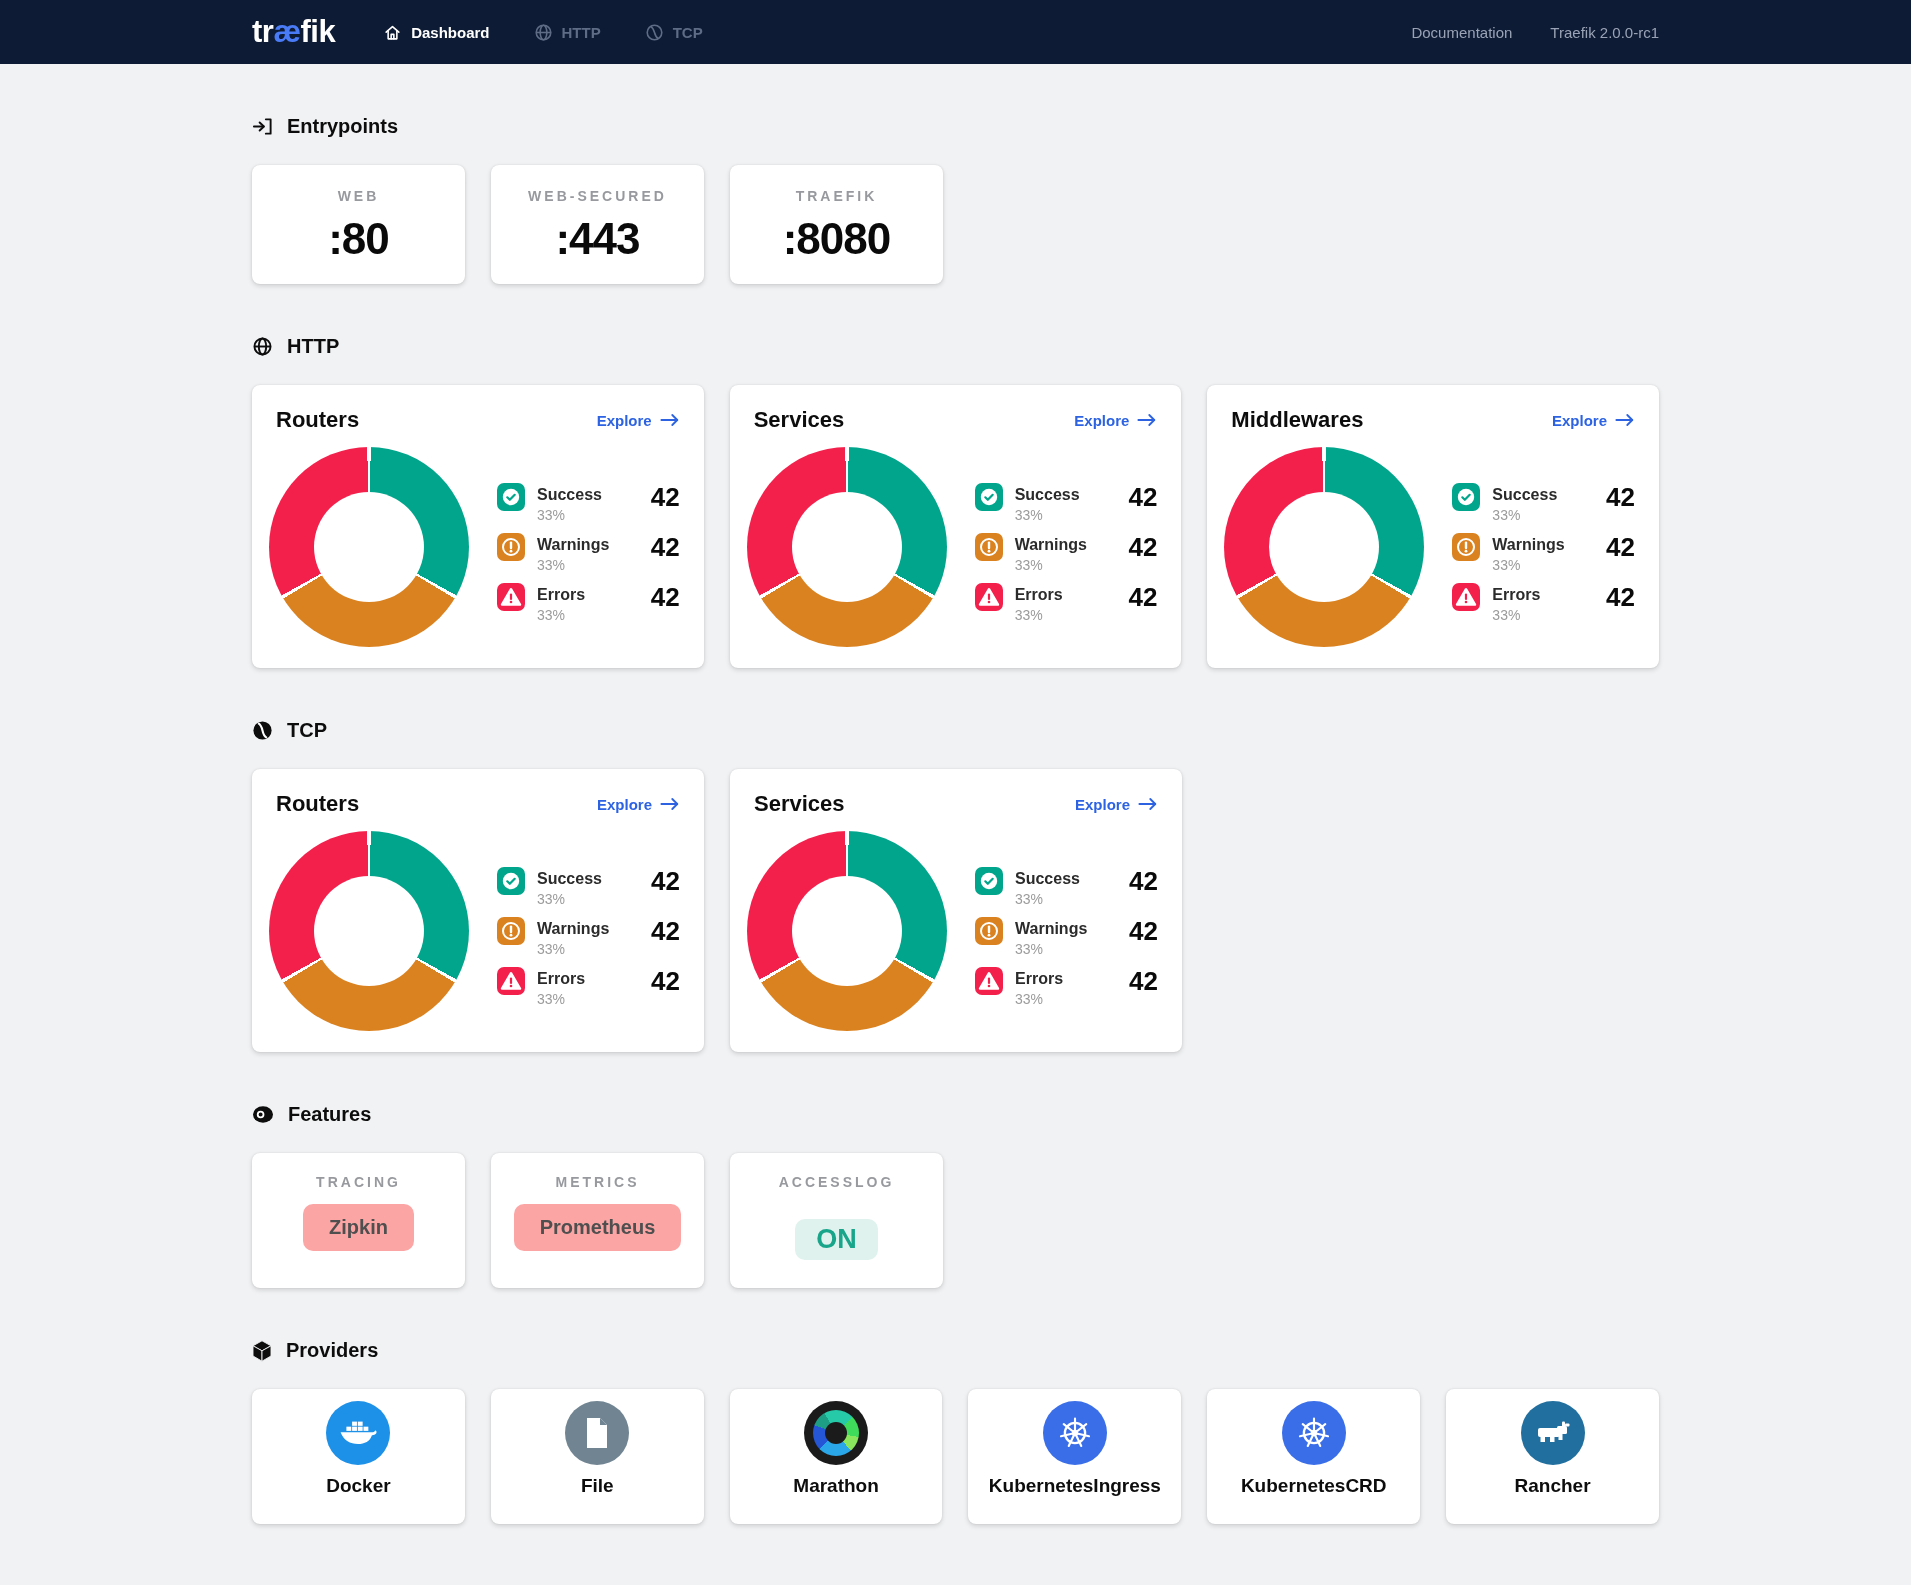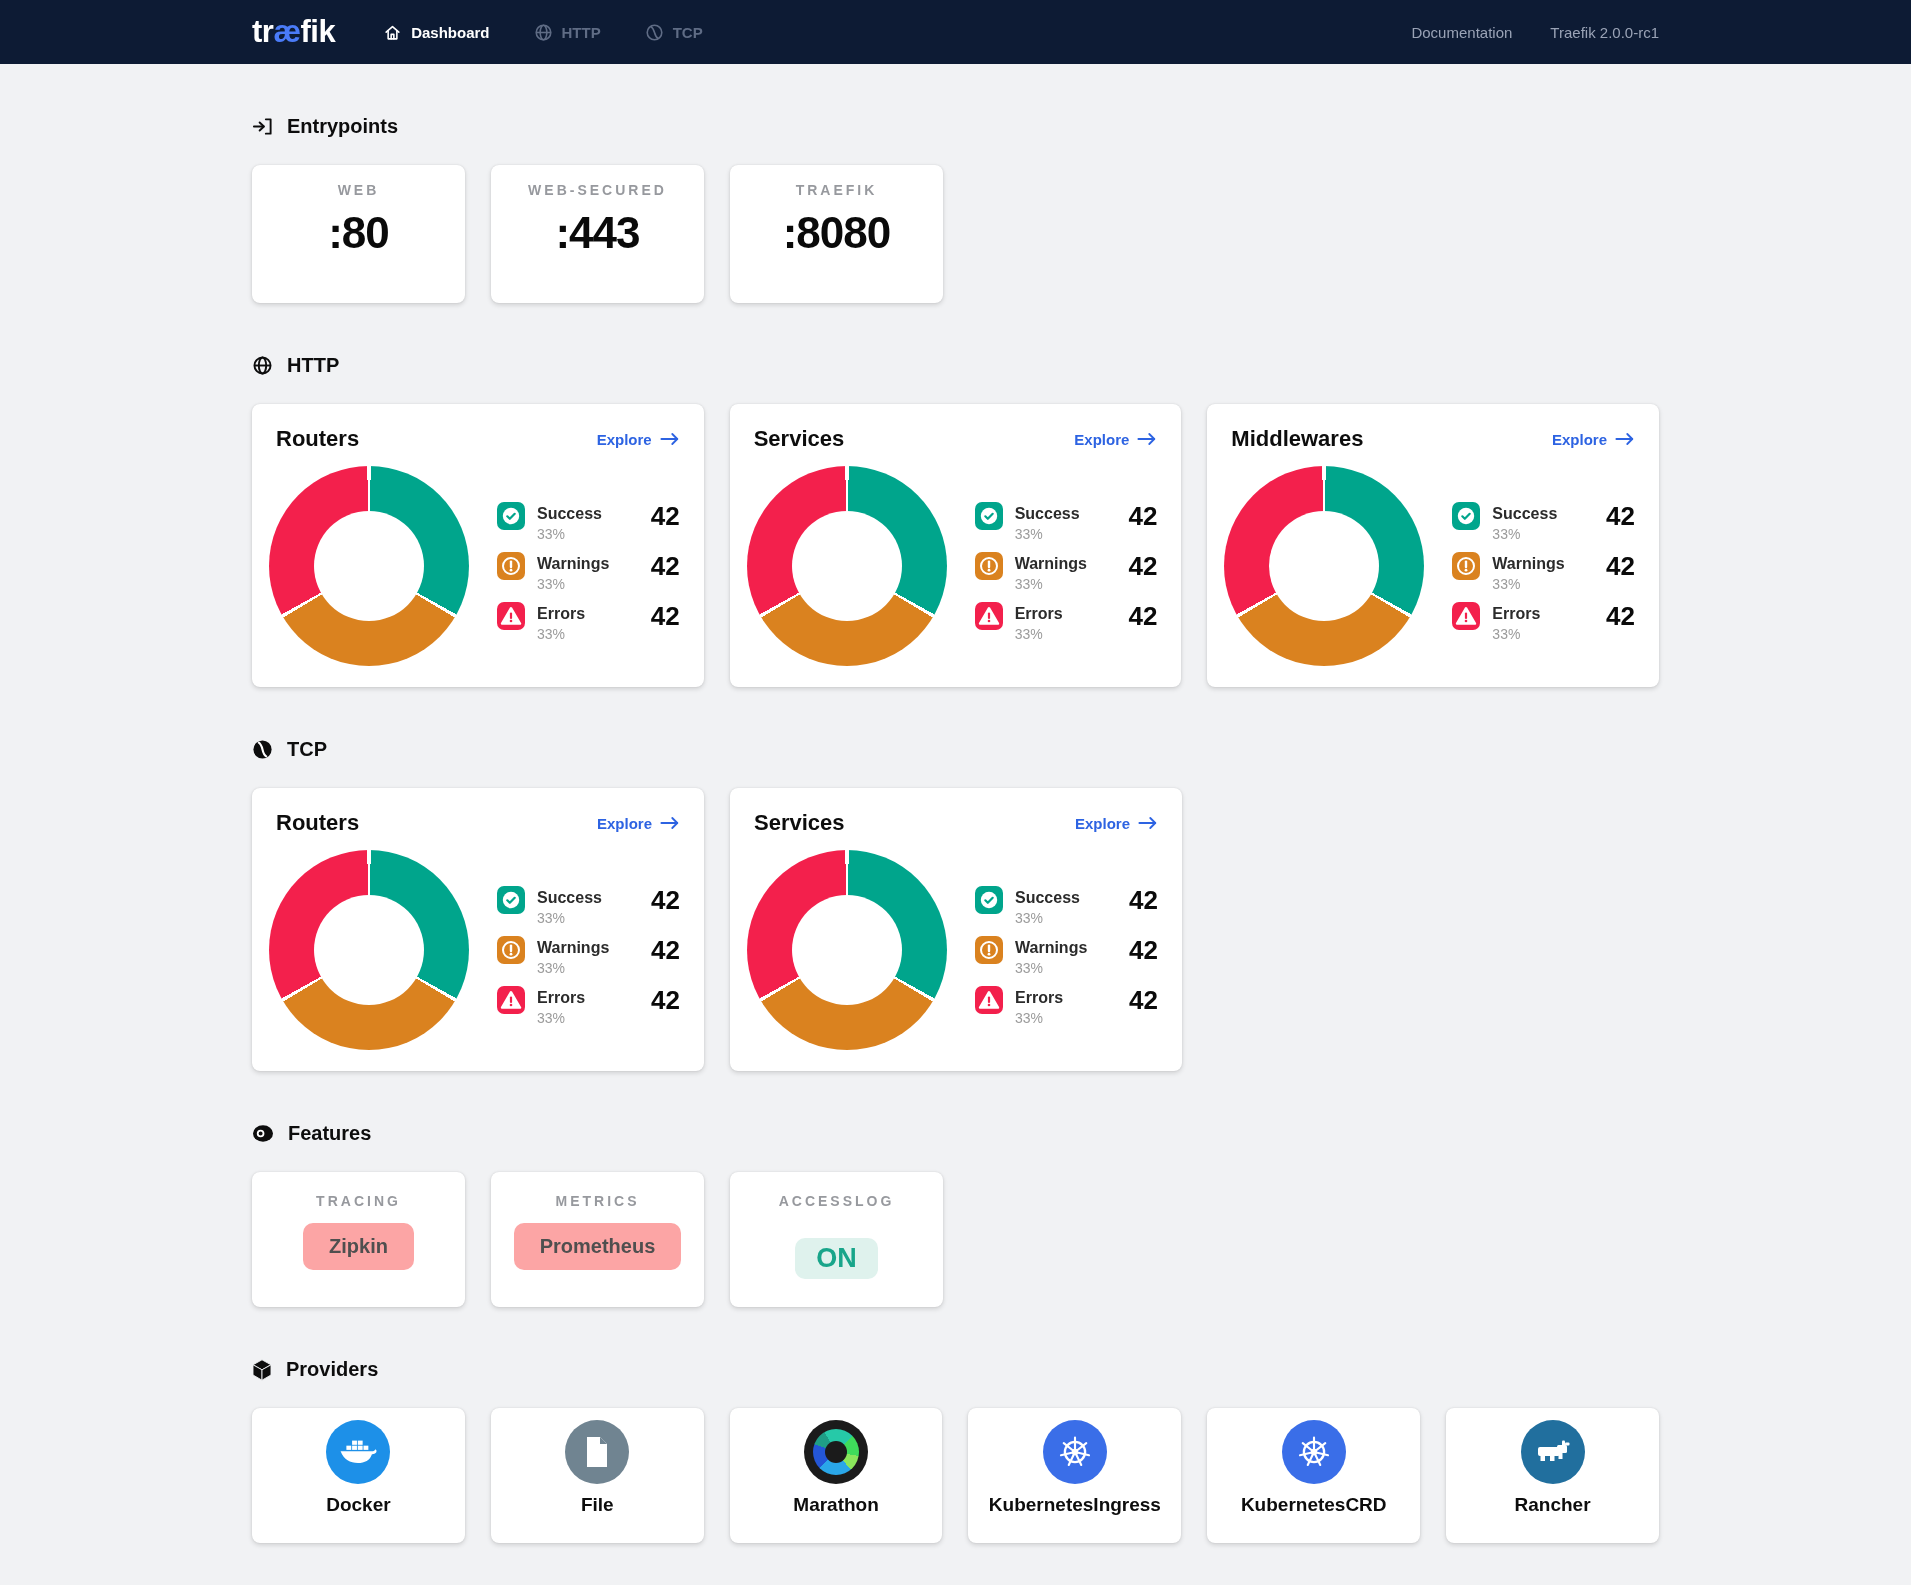--- a/index.html
+++ b/index.html
@@ -29,21 +29,21 @@
   .section:first-child { margin-top:0; }
   .section-head { display:flex; align-items:center; gap:14px; margin:0 0 27px; }
   .section-head h2 { font-size:20px; font-weight:700; margin:0; color:#0d0d0d; }
   .section-head svg { display:block; }
   .grid { display:flex; gap:26px; }
 
   .card { background:#fff; border-radius:8px;
           box-shadow:0 2px 5px rgba(0,0,0,.14), 0 0 2px rgba(0,0,0,.10); }
 
   
-  .ep-card { width:213px; height:138px; text-align:center; padding-top:17px; }
+  .ep-card { width:213px; height:119px; text-align:center; padding-top:23px; }
   .ep-label, .feature-label { font-size:14px; letter-spacing:3px; color:#97999e; font-weight:600; }
   .ep-value { font-size:44px; font-weight:700; color:#0a0a0a; margin-top:10px; letter-spacing:-1px; }
 
   .feature-card { width:213px; height:135px; text-align:center; padding-top:21px; }
   .chip { display:inline-block; margin-top:14px; background:#fca5a5; color:#4f4f4f;
           font-size:20px; font-weight:600; padding:12px 26px; border-radius:10px; }
   .state-on .chip { background:#dff2ed; color:#18a58a; font-size:27px; font-weight:700; padding:5px 21px;margin-top:29px; }
 
   
   .donut-card { width:452px; height:283px; padding:22px 24px; }

